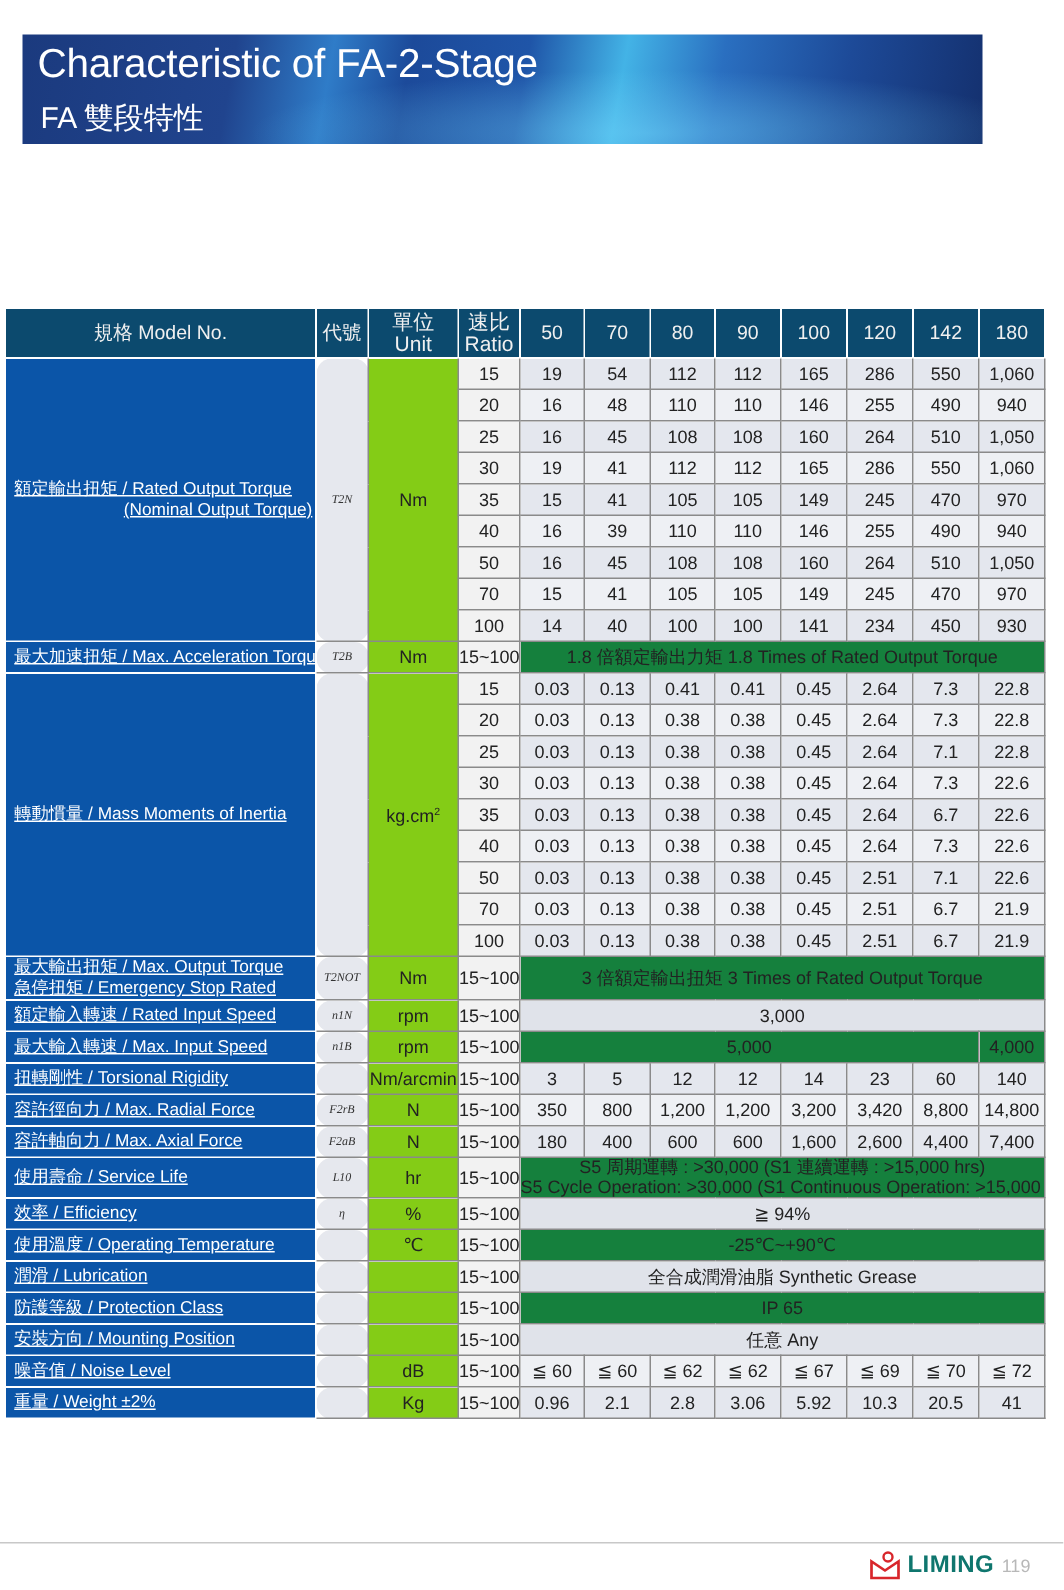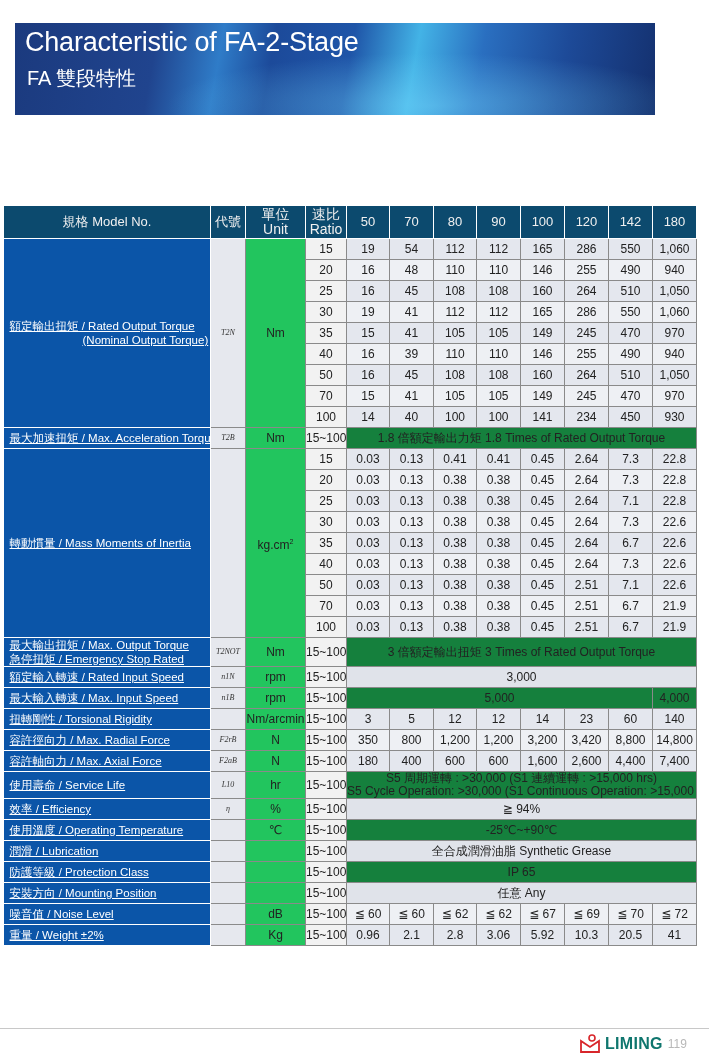--- a/index.html
+++ b/index.html
@@ -1,40 +1,40 @@
 <!DOCTYPE html>
 <html><head>
 <meta charset="utf-8">
 <style>
   html, body { margin:0; padding:0; background:#ffffff; }
   body { width:709px; height:1060px; position:relative; overflow:hidden; font-family:"Liberation Sans", "DejaVu Sans", sans-serif; }
   .banner {
-    position:absolute; left:15px; top:23px; width:640px; height:92px;
+    position:absolute; left:15px; top:23px; width:640px; height:73px;
     background: linear-gradient(100deg, #1b3a7e 0%, #20448e 22%, #2f7cc8 32%, #1c4a9a 40%, #1f55a8 52%, #43b3e6 62%, #2a6fc0 72%, #1d4a98 85%, #14306e 100%);
     overflow:hidden;
   }
   .banner::after {
     content:""; position:absolute; left:0; top:0; right:0; bottom:0;
     background: radial-gradient(ellipse at 65% 90%, rgba(120,220,255,0.45), rgba(0,0,0,0) 45%);
   }
   .banner-title { position:absolute; left:10px; top:4px; font-size:27px; color:#ffffff; z-index:2; letter-spacing:-0.2px; }
   .banner-sub { position:absolute; left:12px; top:42px; font-size:20px; color:#ffffff; z-index:2; }
 
   table.spec {
     position:absolute; left:3px; top:205px; width:693px;
     border-collapse:collapse; table-layout:fixed;
     font-size:11.5px; color:#222;
   }
   table.spec td, table.spec th { border:1px solid #8a8a8a; padding:0; text-align:center; height:20px; line-height:14px; overflow:hidden; white-space:nowrap; }
   table.spec th { background:#0c4a6e; color:#f0f0f0; font-weight:normal; font-size:13px; height:32px; border-color:#ffffff; }
   table.spec th.hdr-small { font-size:14px; line-height:15px; }
   td.lbl { background:#0b55a8; color:#ffffff; text-align:left !important; padding-left:6px !important; font-size:11.5px; border-color:#ffffff !important; border-left:none !important;text-decoration:underline; }
   td.lbl .line2 { display:block; padding-left:73px; }
-  td.code { background:#e6e8ee; font-family:"Liberation Serif", serif; font-style:italic; font-size:8px; color:#333; }
-  td.unit { background:#22c55e; font-size:12px; }
+  td.code { background:#e6e8ee; font-family:"Liberation Serif", serif; font-style:italic; font-size:8px; color:#333;border-radius:10px; }
+  td.unit { background:#84cc16; font-size:12px; }
   td.ratio { background:#f2f2f2; font-size:12px; }
   td.val { background:#e4e7ee; font-size:12px; }
   tr.alt td.val { background:#eef0f4; }
   td.span { background:#15803d; font-size:12px; }
   tr.grey td.span { background:#e0e3ea; }
   .footer-line { position:absolute; left:0; top:1028px; width:709px; height:1px; background:#c8c8c8; }
   .logo { position:absolute; left:579px; top:1033px; height:22px; display:flex; align-items:center; }
   .logo-icon { width:22px; height:20px; margin-right:4px; }
   .logo-text { color:#0f766e; font-weight:bold; font-size:16px; letter-spacing:0.3px; }
   .page-num { color:#b8b8b8; font-size:12px; margin-left:5px; }

